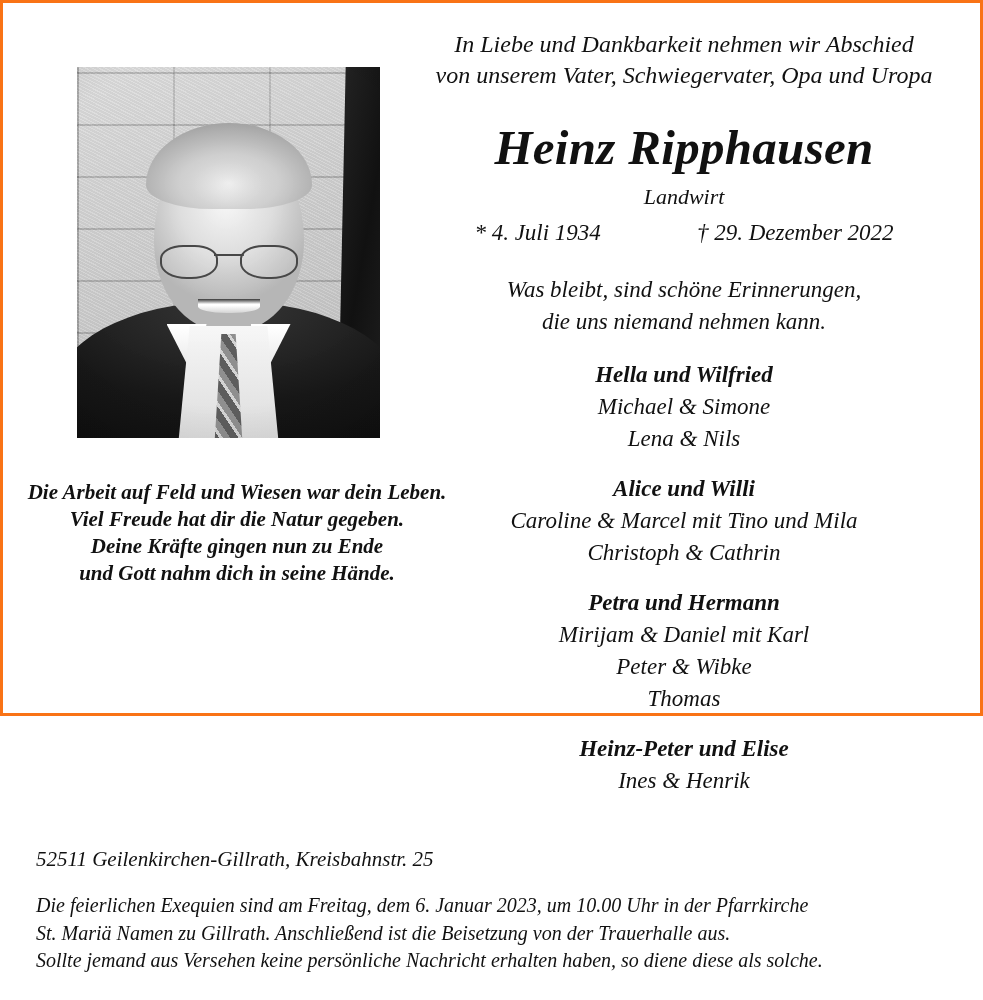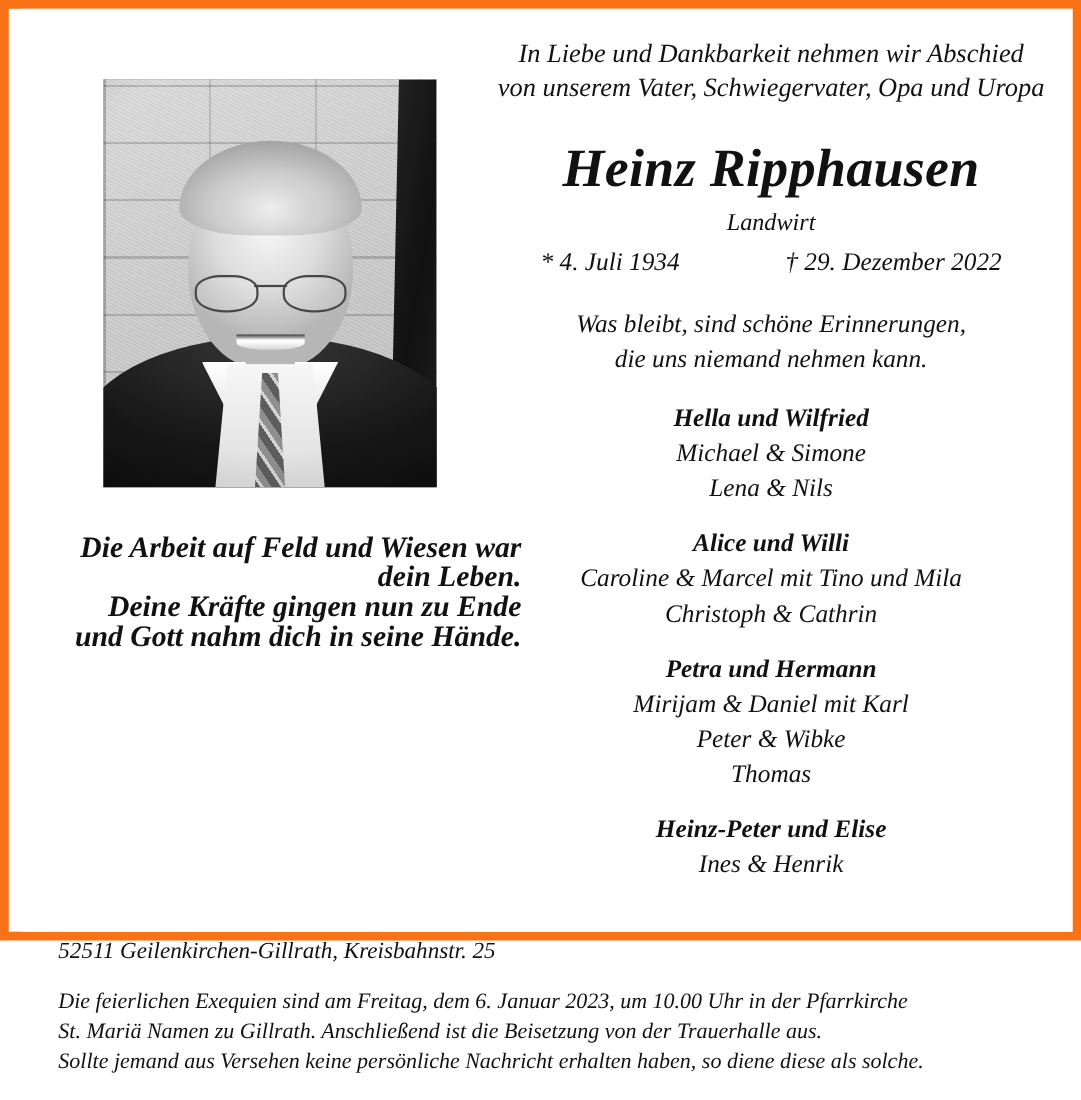--- a/index.html
+++ b/index.html
@@ -13,24 +13,23 @@
     font-family: "Liberation Serif", "DejaVu Serif", serif;
     color: #111111;
     overflow: hidden;
   }
 
   
   .notice-frame {
     position: relative;
     box-sizing: border-box;
     width: 983px;
-    height: 855px;
-    border: 8px solid #f97316;
+    height: 716px;
+    border: 3px solid #f97316;
     background: #ffffff;
-    padding-left: 12px;
   }
   .notice-body {
     position: relative;
     width: 100%;
     height: 100%;
     background: #ffffff;
   }
 
   
   .portrait {
@@ -263,24 +262,24 @@
     font-style: italic;
     font-size: 23px;
     line-height: 32px;
   }
 
   .poem {
     position: absolute;
     left: 14px;
     top: 476px;
     width: 440px;
-    text-align: right;
+    text-align: center;
     font-style: italic;
     font-weight: bold;
-    font-size: 27px;
+    font-size: 21px;
     line-height: 27px;
   }
 
   .address {
     position: absolute;
     left: 33px;
     top: 843px;
     font-style: italic;
     font-size: 21px;
     line-height: 27px;
@@ -363,20 +362,21 @@
 
       <div class="family-group">
         <div class="fam-head">Heinz-Peter und Elise</div>
         <div class="fam-line">Ines &amp; Henrik</div>
       </div>
 
     </div>
 
     <div class="poem">
       <div>Die Arbeit auf Feld und Wiesen war dein Leben.</div>
+      <div>Viel Freude hat dir die Natur gegeben.</div>
       <div>Deine Kräfte gingen nun zu Ende</div>
       <div>und Gott nahm dich in seine Hände.</div>
     </div>
 
     <div class="address">52511 Geilenkirchen-Gillrath, Kreisbahnstr. 25</div>
 
     <div class="funeral">
       <div>Die feierlichen Exequien sind am Freitag, dem 6. Januar 2023, um 10.00 Uhr in der Pfarrkirche</div>
       <div>St. Mariä Namen zu Gillrath. Anschließend ist die Beisetzung von der Trauerhalle aus.</div>
       <div>Sollte jemand aus Versehen keine persönliche Nachricht erhalten haben, so diene diese als solche.</div>

